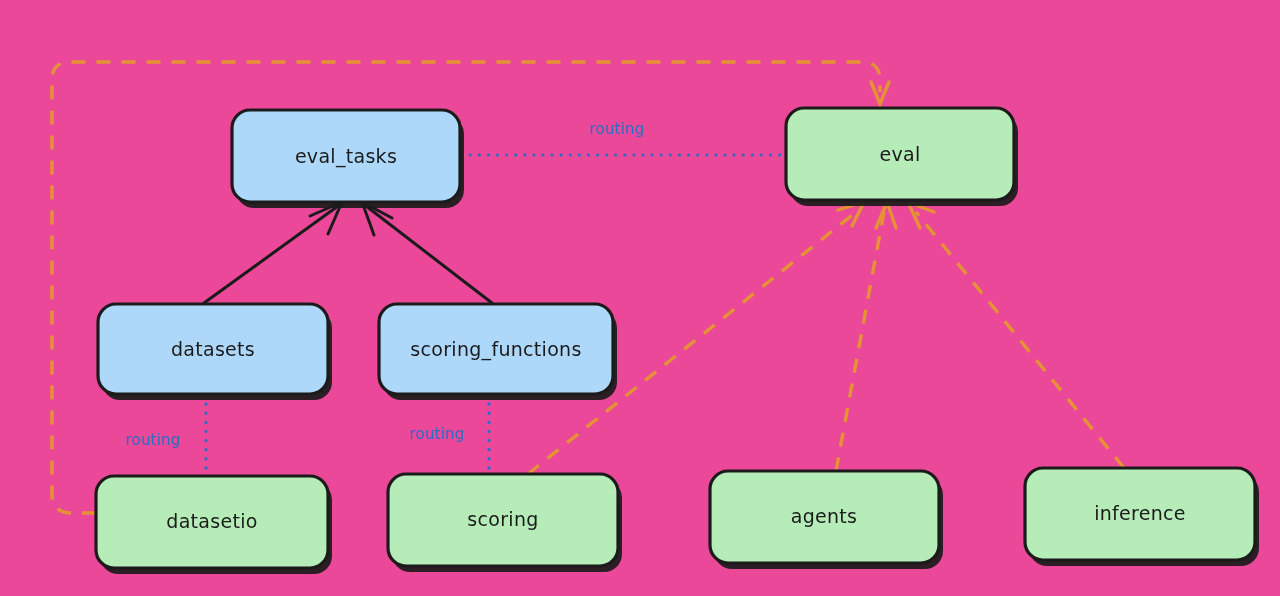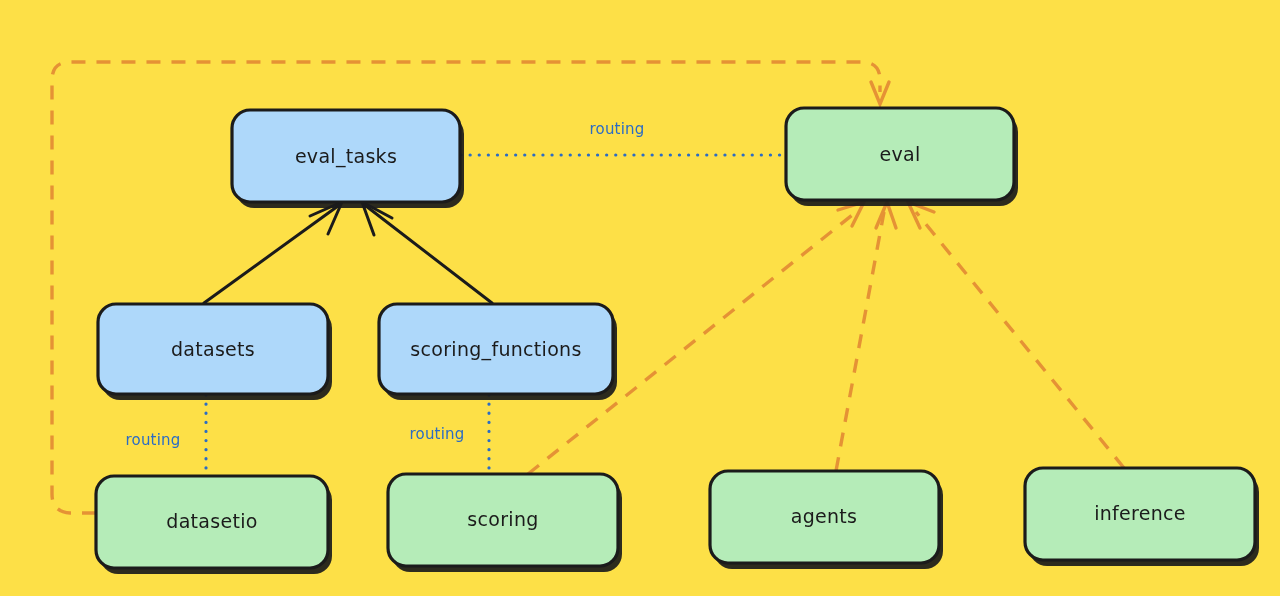--- a/index.html
+++ b/index.html
@@ -10,21 +10,21 @@
   body {
     width: 1280px;
     height: 596px;
     overflow: hidden;
     font-family: "DejaVu Sans", sans-serif;
   }
   #diagram-root {
     position: relative;
     width: 1280px;
     height: 596px;
-    background: #fde047;
+    background: #ec4899;
   }
   svg#diagram-svg {
     position: absolute;
     top: 0;
     left: 0;
     width: 1280px;
     height: 596px;
     display: block;
   }
   .node-label {

